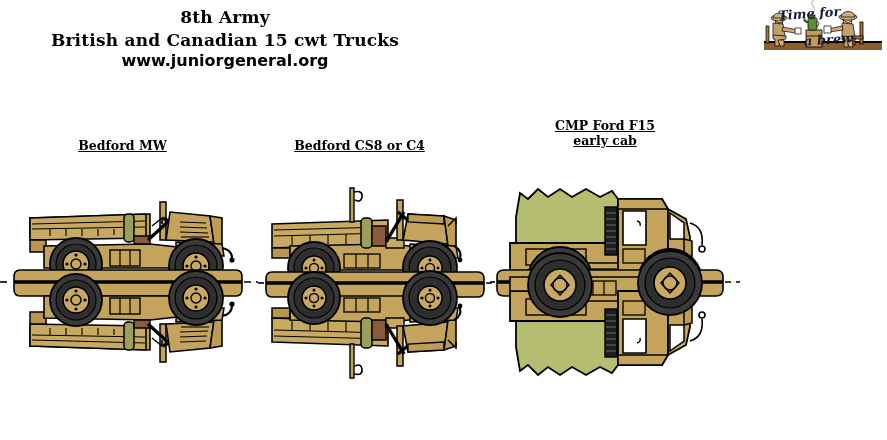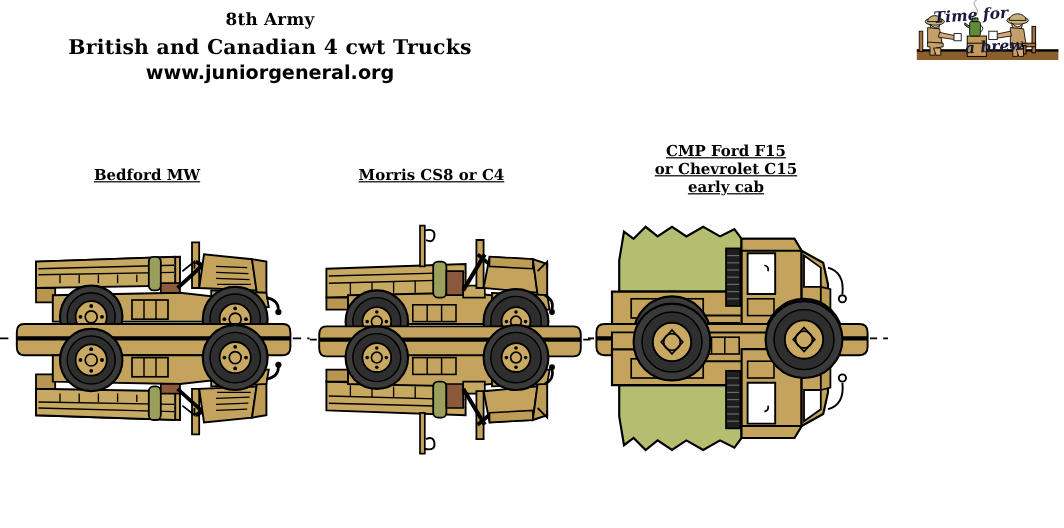--- a/index.html
+++ b/index.html
@@ -9,21 +9,21 @@
     font-family:"Liberation Serif", serif;
     position:relative;
     overflow:hidden;
   }
   .sheet{position:absolute;left:0;top:0;width:887px;height:440px;}
 
   
   .title-block{position:absolute;left:0;top:6px;width:450px;text-align:center;}
   .t-main{
     font-family:"DejaVu Serif", serif;
-    font-weight:bold;font-size:14px;color:#000;
+    font-weight:bold;font-size:17px;color:#000;
     line-height:22px;letter-spacing:.2px;
   }
   .t-sub{
     font-family:"DejaVu Serif", serif;
     font-weight:bold;font-size:17px;color:#000;
     line-height:24px;letter-spacing:.2px;
   }
   .t-author{
     font-family:"DejaVu Serif", serif;
     font-weight:bold;font-size:13px;color:#000;line-height:20px;
@@ -61,33 +61,32 @@
   .fig{position:absolute;}
   svg{display:block;}
 </style>
 </head>
 <body>
 
 <div class="sheet">
 
   <div class="title-block">
     <div class="t-main">8th Army</div>
-    <div class="t-sub">British and Canadian 4 cwt Trucks</div>
+    <div class="t-sub">British and Canadian 15 cwt Trucks</div>
     <div class="t-url">www.juniorgeneral.org</div>
   </div>
 
   <div class="caption" id="cap-bedford">
     <div>Bedford MW</div>
   </div>
   <div class="caption" id="cap-morris">
-    <div>Morris CS8 or C4</div>
+    <div>Bedford CS8 or C4</div>
   </div>
   <div class="caption" id="cap-cmp">
     <div>CMP Ford F15</div>
-    <div>or Chevrolet C15</div>
     <div>early cab</div>
   </div>
 
   <div class="brew">
     <div class="brew-text">
       <span class="brew-l1">Time for</span>
       <span class="brew-l2">a brew</span>
     </div>
     <svg width="127" height="50" viewBox="0 0 127 50">
 

